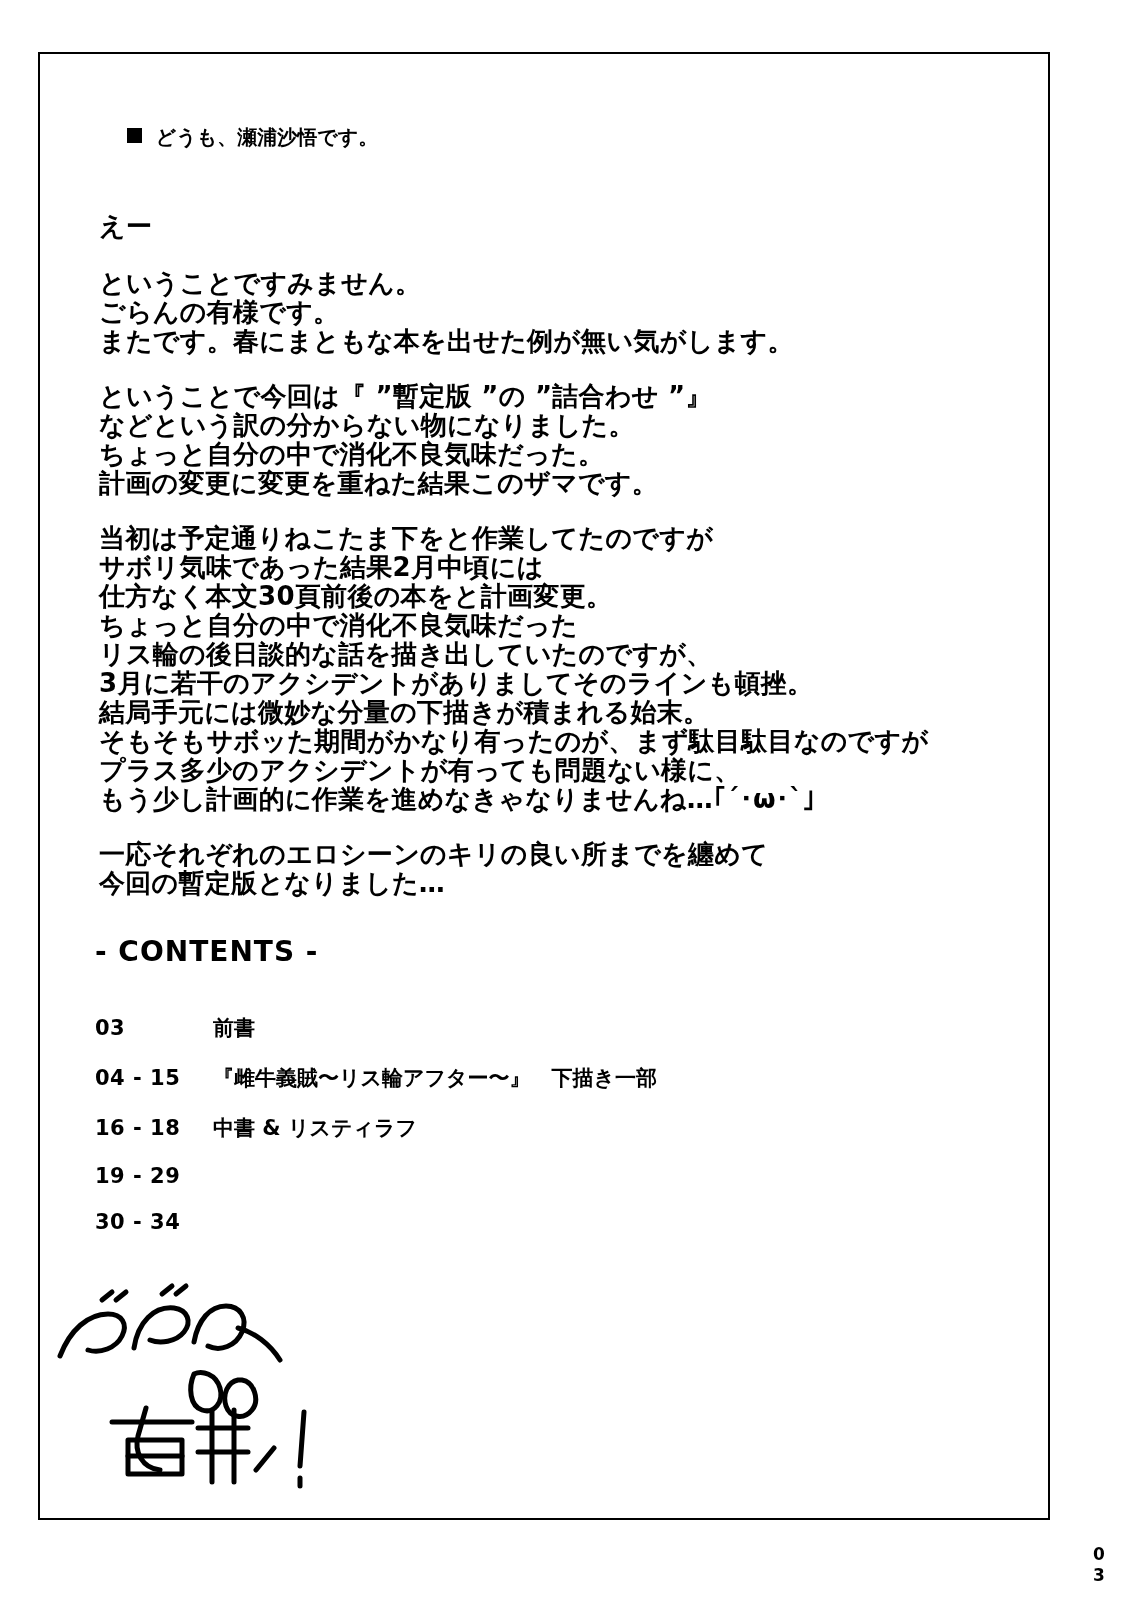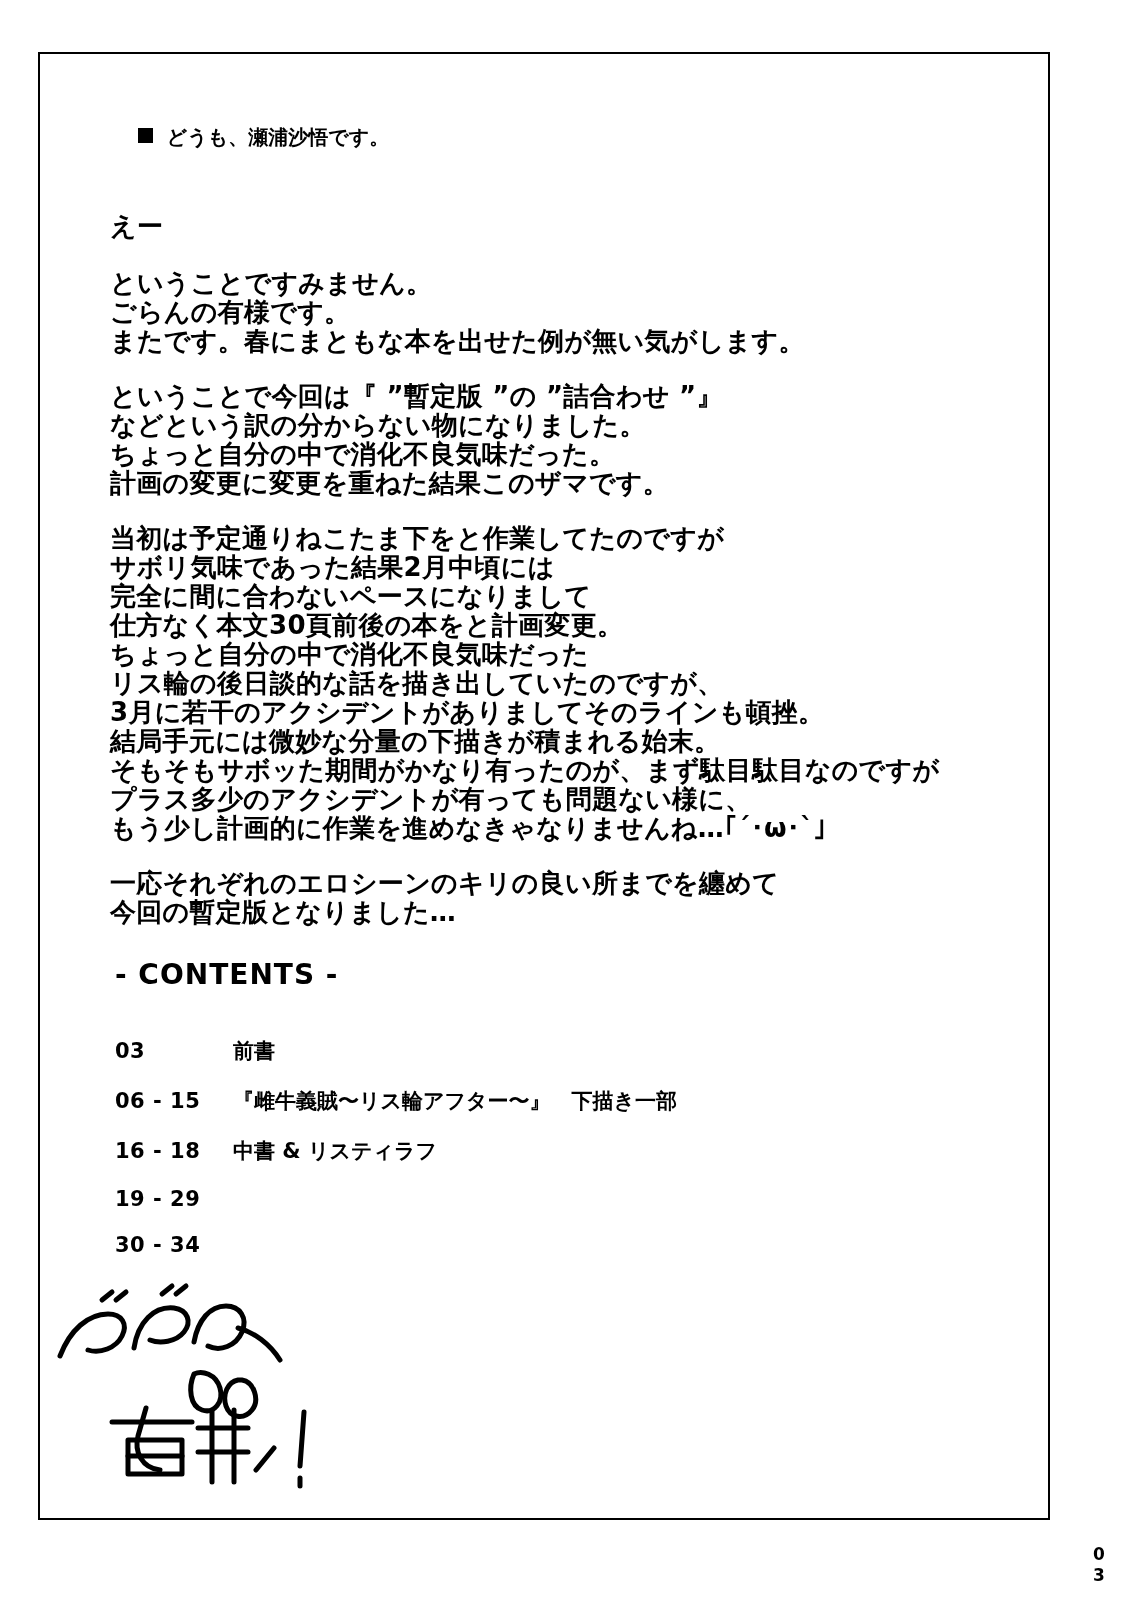--- a/index.html
+++ b/index.html
@@ -23,21 +23,21 @@
     top: 52px;
     width: 1012px;
     height: 1468px;
     border: 2px solid #000000;
     box-sizing: border-box;
   }
 
   
   #afterword {
     position: absolute;
-    left: 110px;
+    left: 99px;
     top: 92px;
     width: 860px;
   }
 
   .line {
     font-size: 26px;
     line-height: 29px;
     font-weight: bold;
     letter-spacing: 0.3px;
     white-space: pre;
@@ -60,23 +60,22 @@
     height: 15px;
     background: #000;
     margin-right: 14px;
     vertical-align: 1px;
   }
 
   
   #contents-block {
     position: absolute;
     left: 95px;
-    top: 958px;
+    top: 935px;
     width: 870px;
-    margin-left: 20px;
   }
 
   #contents-title {
     font-size: 28px;
     font-weight: bold;
     letter-spacing: 1px;
     margin-bottom: 46px;
   }
 
   .toc-row {
@@ -141,21 +140,20 @@
   <div class="para">
     <div class="line">ということで今回は『 ”暫定版 ”の ”詰合わせ ”』</div>
     <div class="line">などという訳の分からない物になりました。</div>
     <div class="line">ちょっと自分の中で消化不良気味だった。</div>
     <div class="line">計画の変更に変更を重ねた結果このザマです。</div>
   </div>
 
   <div class="para">
     <div class="line">当初は予定通りねこたま下をと作業してたのですが</div>
     <div class="line">サボリ気味であった結果2月中頃には</div>
-    <div class="line">完全に間に合わないペースになりまして</div>
     <div class="line">仕方なく本文30頁前後の本をと計画変更。</div>
     <div class="line">ちょっと自分の中で消化不良気味だった</div>
     <div class="line">リス輪の後日談的な話を描き出していたのですが、</div>
     <div class="line">3月に若干のアクシデントがありましてそのラインも頓挫。</div>
     <div class="line">結局手元には微妙な分量の下描きが積まれる始末。</div>
     <div class="line">そもそもサボッた期間がかなり有ったのが、まず駄目駄目なのですが</div>
     <div class="line">プラス多少のアクシデントが有っても問題ない様に、</div>
     <div class="line">もう少し計画的に作業を進めなきゃなりませんね…｢´･ω･`｣</div>
   </div>
 
@@ -167,21 +165,21 @@
 </div>
 
 <div id="contents-block">
   <div id="contents-title">- CONTENTS -</div>
 
   <div class="toc-row">
     <span class="toc-pages">03</span>
     <span class="toc-label">前書</span>
   </div>
   <div class="toc-row">
-    <span class="toc-pages">06 - 15</span>
+    <span class="toc-pages">04 - 15</span>
     <span class="toc-label">『雌牛義賊〜リス輪アフター〜』　下描き一部</span>
   </div>
   <div class="toc-row">
     <span class="toc-pages">16 - 18</span>
     <span class="toc-label">中書 &amp; リスティラフ</span>
   </div>
   <div class="toc-row">
     <span class="toc-pages">19 - 29</span>
   </div>
   <div class="toc-row">

